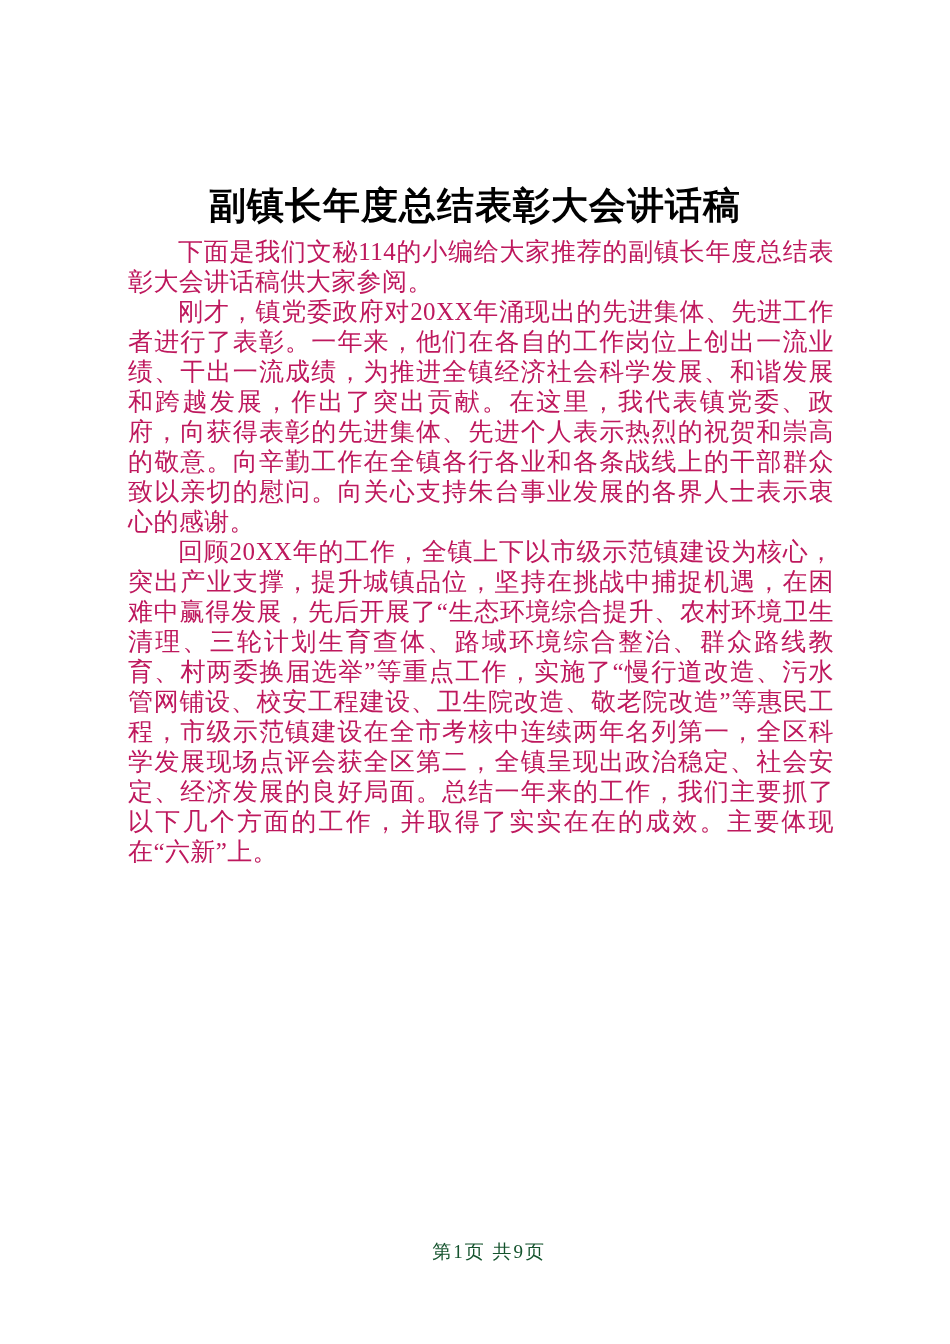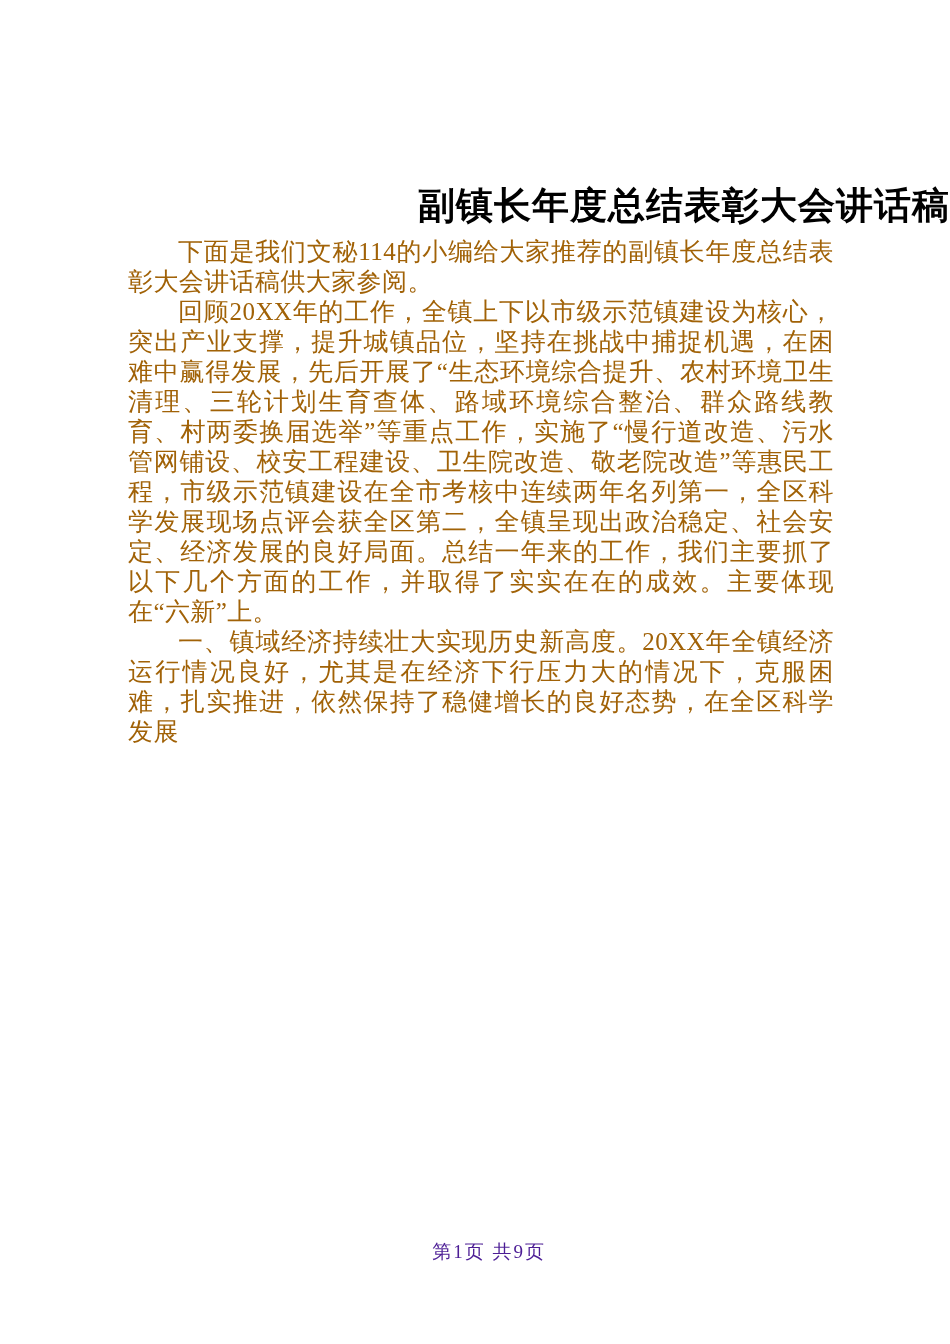--- a/index.html
+++ b/index.html
@@ -19,21 +19,21 @@
       height: 1344px;
       background: #ffffff;
       overflow: hidden;
     }
     .doc-title {
       position: absolute;
       top: 182px;
       left: 0;
       width: 100%;
       margin: 0;
-      text-align: right;
+      text-align: center;
       font-family: "Liberation Sans", sans-serif;
       font-weight: bold;
       font-size: 37px;
       line-height: 48px;
       letter-spacing: 1px;
       color: #000000;
     }
     .doc-body {
       position: absolute;
       top: 237px;
@@ -42,46 +42,46 @@
     }
     .doc-body p {
       margin: 0;
       padding: 0;
       font-size: 25px;
       line-height: 30px;
       letter-spacing: 0.4px;
       text-align: justify;
       text-justify: inter-character;
       text-indent: 2em;
-      color: #a16207;
+      color: #be185d;
     }
     .page-footer {
       position: absolute;
       top: 1240px;
       left: 0;
       width: 100%;
       padding-left: 28px;
       box-sizing: border-box;
       text-align: center;
       font-size: 19px;
       line-height: 24px;
       letter-spacing: 2px;
-      color: #4c1d95;
+      color: #14532d;
     }
   </style>
 </head>
 <body>
 
 <div class="page">
 
   <h1 class="doc-title">副镇长年度总结表彰大会讲话稿</h1>
 
   <div class="doc-body">
     <p>下面是我们文秘114的小编给大家推荐的副镇长年度总结表彰大会讲话稿供大家参阅。</p>
+    <p>刚才，镇党委政府对20XX年涌现出的先进集体、先进工作者进行了表彰。一年来，他们在各自的工作岗位上创出一流业绩、干出一流成绩，为推进全镇经济社会科学发展、和谐发展和跨越发展，作出了突出贡献。在这里，我代表镇党委、政府，向获得表彰的先进集体、先进个人表示热烈的祝贺和崇高的敬意。向辛勤工作在全镇各行各业和各条战线上的干部群众致以亲切的慰问。向关心支持朱台事业发展的各界人士表示衷心的感谢。</p>
     <p>回顾20XX年的工作，全镇上下以市级示范镇建设为核心，突出产业支撑，提升城镇品位，坚持在挑战中捕捉机遇，在困难中赢得发展，先后开展了“生态环境综合提升、农村环境卫生清理、三轮计划生育查体、路域环境综合整治、群众路线教育、村两委换届选举”等重点工作，实施了“慢行道改造、污水管网铺设、校安工程建设、卫生院改造、敬老院改造”等惠民工程，市级示范镇建设在全市考核中连续两年名列第一，全区科学发展现场点评会获全区第二，全镇呈现出政治稳定、社会安定、经济发展的良好局面。总结一年来的工作，我们主要抓了以下几个方面的工作，并取得了实实在在的成效。主要体现在“六新”上。</p>
-    <p>一、镇域经济持续壮大实现历史新高度。20XX年全镇经济运行情况良好，尤其是在经济下行压力大的情况下，克服困难，扎实推进，依然保持了稳健增长的良好态势，在全区科学发展</p>
   </div>
 
   <div class="page-footer">
     <span>第1页 共9页</span>
   </div>
 
 </div>
 
 </body></html>

